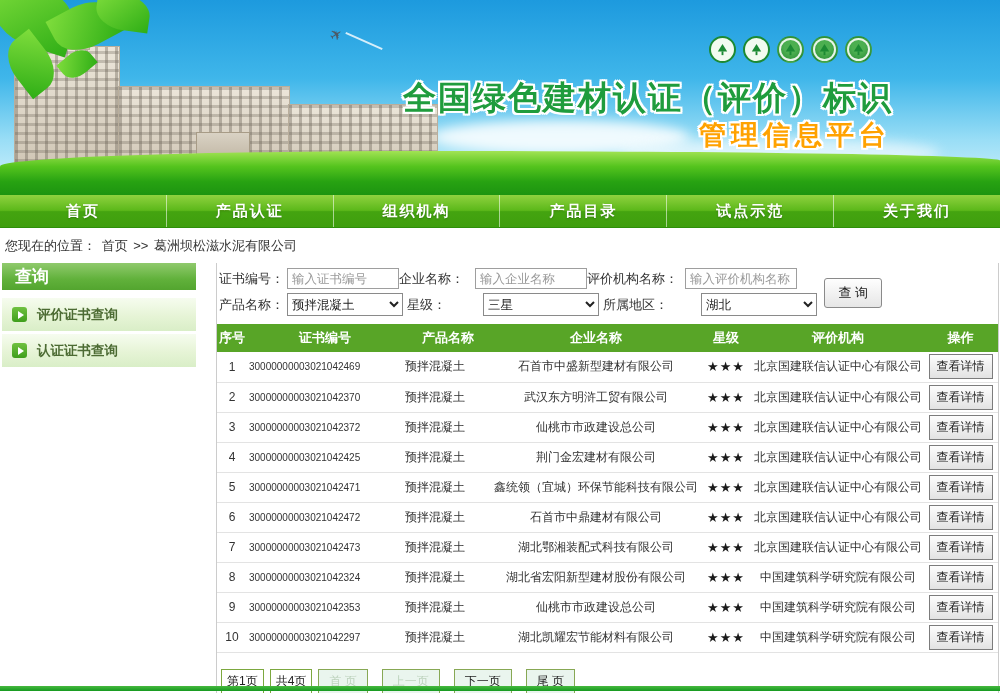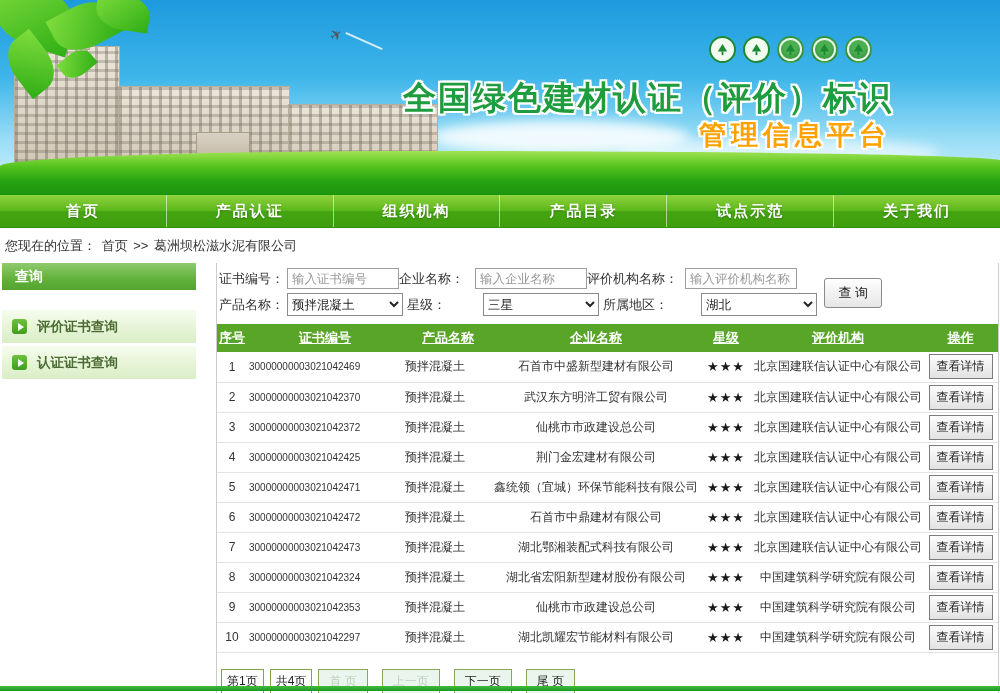--- a/index.html
+++ b/index.html
@@ -58,22 +58,22 @@
   .nav-item:last-child { border-right:none; }
 
   
   .breadcrumb { padding:9px 5px 5px; font-size:13px; color:#333; }
   .breadcrumb span { margin-right:2px; }
   .crumb-home { cursor:pointer; }
 
   
   .main { display:flex; padding:0 2px; margin-top:3px; align-items:flex-start; }
   .sidebar { width:194px; margin-right:20px; flex:none; }
-  .side-header { height:27px; line-height:27px; padding-left:13px; color:#fff; font-size:14px; font-weight:bold;
-    background:linear-gradient(180deg,#90ca6d 0%,#61b13b 60%,#53a52f 100%); margin-bottom:20px; }
+  .side-header { height:27px; line-height:27px; padding-left:13px; color:#fff; font-size:17px; font-weight:bold;
+    background:linear-gradient(180deg,#90ca6d 0%,#61b13b 60%,#53a52f 100%); margin-bottom:8px; }
   .side-item { height:33px; display:flex; align-items:center; gap:10px; padding-left:10px; margin-bottom:3px;
     background:linear-gradient(180deg,#f6fcef 0%,#e6f4d6 55%,#d9eec7 100%); cursor:pointer; }
   .side-icon { width:15px; height:15px; border-radius:3px; background:linear-gradient(#6fc140,#3f9e1c);
     display:flex; align-items:center; justify-content:center; flex:none; }
   .side-icon::after { content:""; border-left:6px solid #fff; border-top:4px solid transparent; border-bottom:4px solid transparent; margin-left:2px; }
   .side-label { font-size:13.5px; font-weight:bold; color:#4c6b33; }
 
   .content { flex:1; position:relative; border-left:1px solid #ccc; border-right:1px solid #ccc; border-bottom:1px solid #ccc; background:#fff; }
 
   
@@ -86,21 +86,21 @@
   .form-row input { width:112px; height:21px; border:1px solid #9e9e9e; font-size:12.5px; padding:0 4px; color:#333; }
   .form-row input::placeholder { color:#999; }
   .form-row select { width:116px; height:23px; border:1px solid #8a8a8a; font-size:12.5px; margin-right:4px; color:#222; background:#fff; }
   .query-btn { position:absolute; right:116px; top:15px; padding:5px 13px; font-size:13px; color:#222;
     border:1px solid #8a8a8a; border-radius:3px; background:linear-gradient(#fefefe,#e6e6e6); cursor:pointer; }
 
   
   table { width:100%; border-collapse:collapse; table-layout:fixed; }
   col.c-no{width:30px} col.c-cert{width:156px} col.c-prod{width:90px} col.c-comp{width:206px}
   col.c-star{width:54px} col.c-agen{width:170px} col.c-act{width:75px}
-  thead th { background:#58a527; color:#fff; font-size:13px; font-weight:bold; height:28px; text-align:center;text-decoration:underline; }
+  thead th { background:#58a527; color:#fff; font-size:13px; font-weight:bold; height:28px; text-align:center; }
   tbody td { height:30px; border-bottom:1px solid #e3e3e3; font-size:12px; color:#333; text-align:center; white-space:nowrap; overflow:hidden; }
   td.t-no { text-align:center; }
   td.t-cert { text-align:left; font-size:10px; padding-left:2px; }
   td.t-prod { text-align:left; padding-left:2px; }
   td.t-star { font-size:13px; color:#1a1a1a; letter-spacing:1px; }
   .detail-btn { font-size:12px; color:#222; padding:3px 7px; border:1px solid #7c7c7c;
     background:linear-gradient(#fdfdfd,#e2e2e2); cursor:pointer; white-space:nowrap; }
 
   
   .pagination { display:flex; gap:6px; align-items:center; margin:16px 0 8px 4px; }

